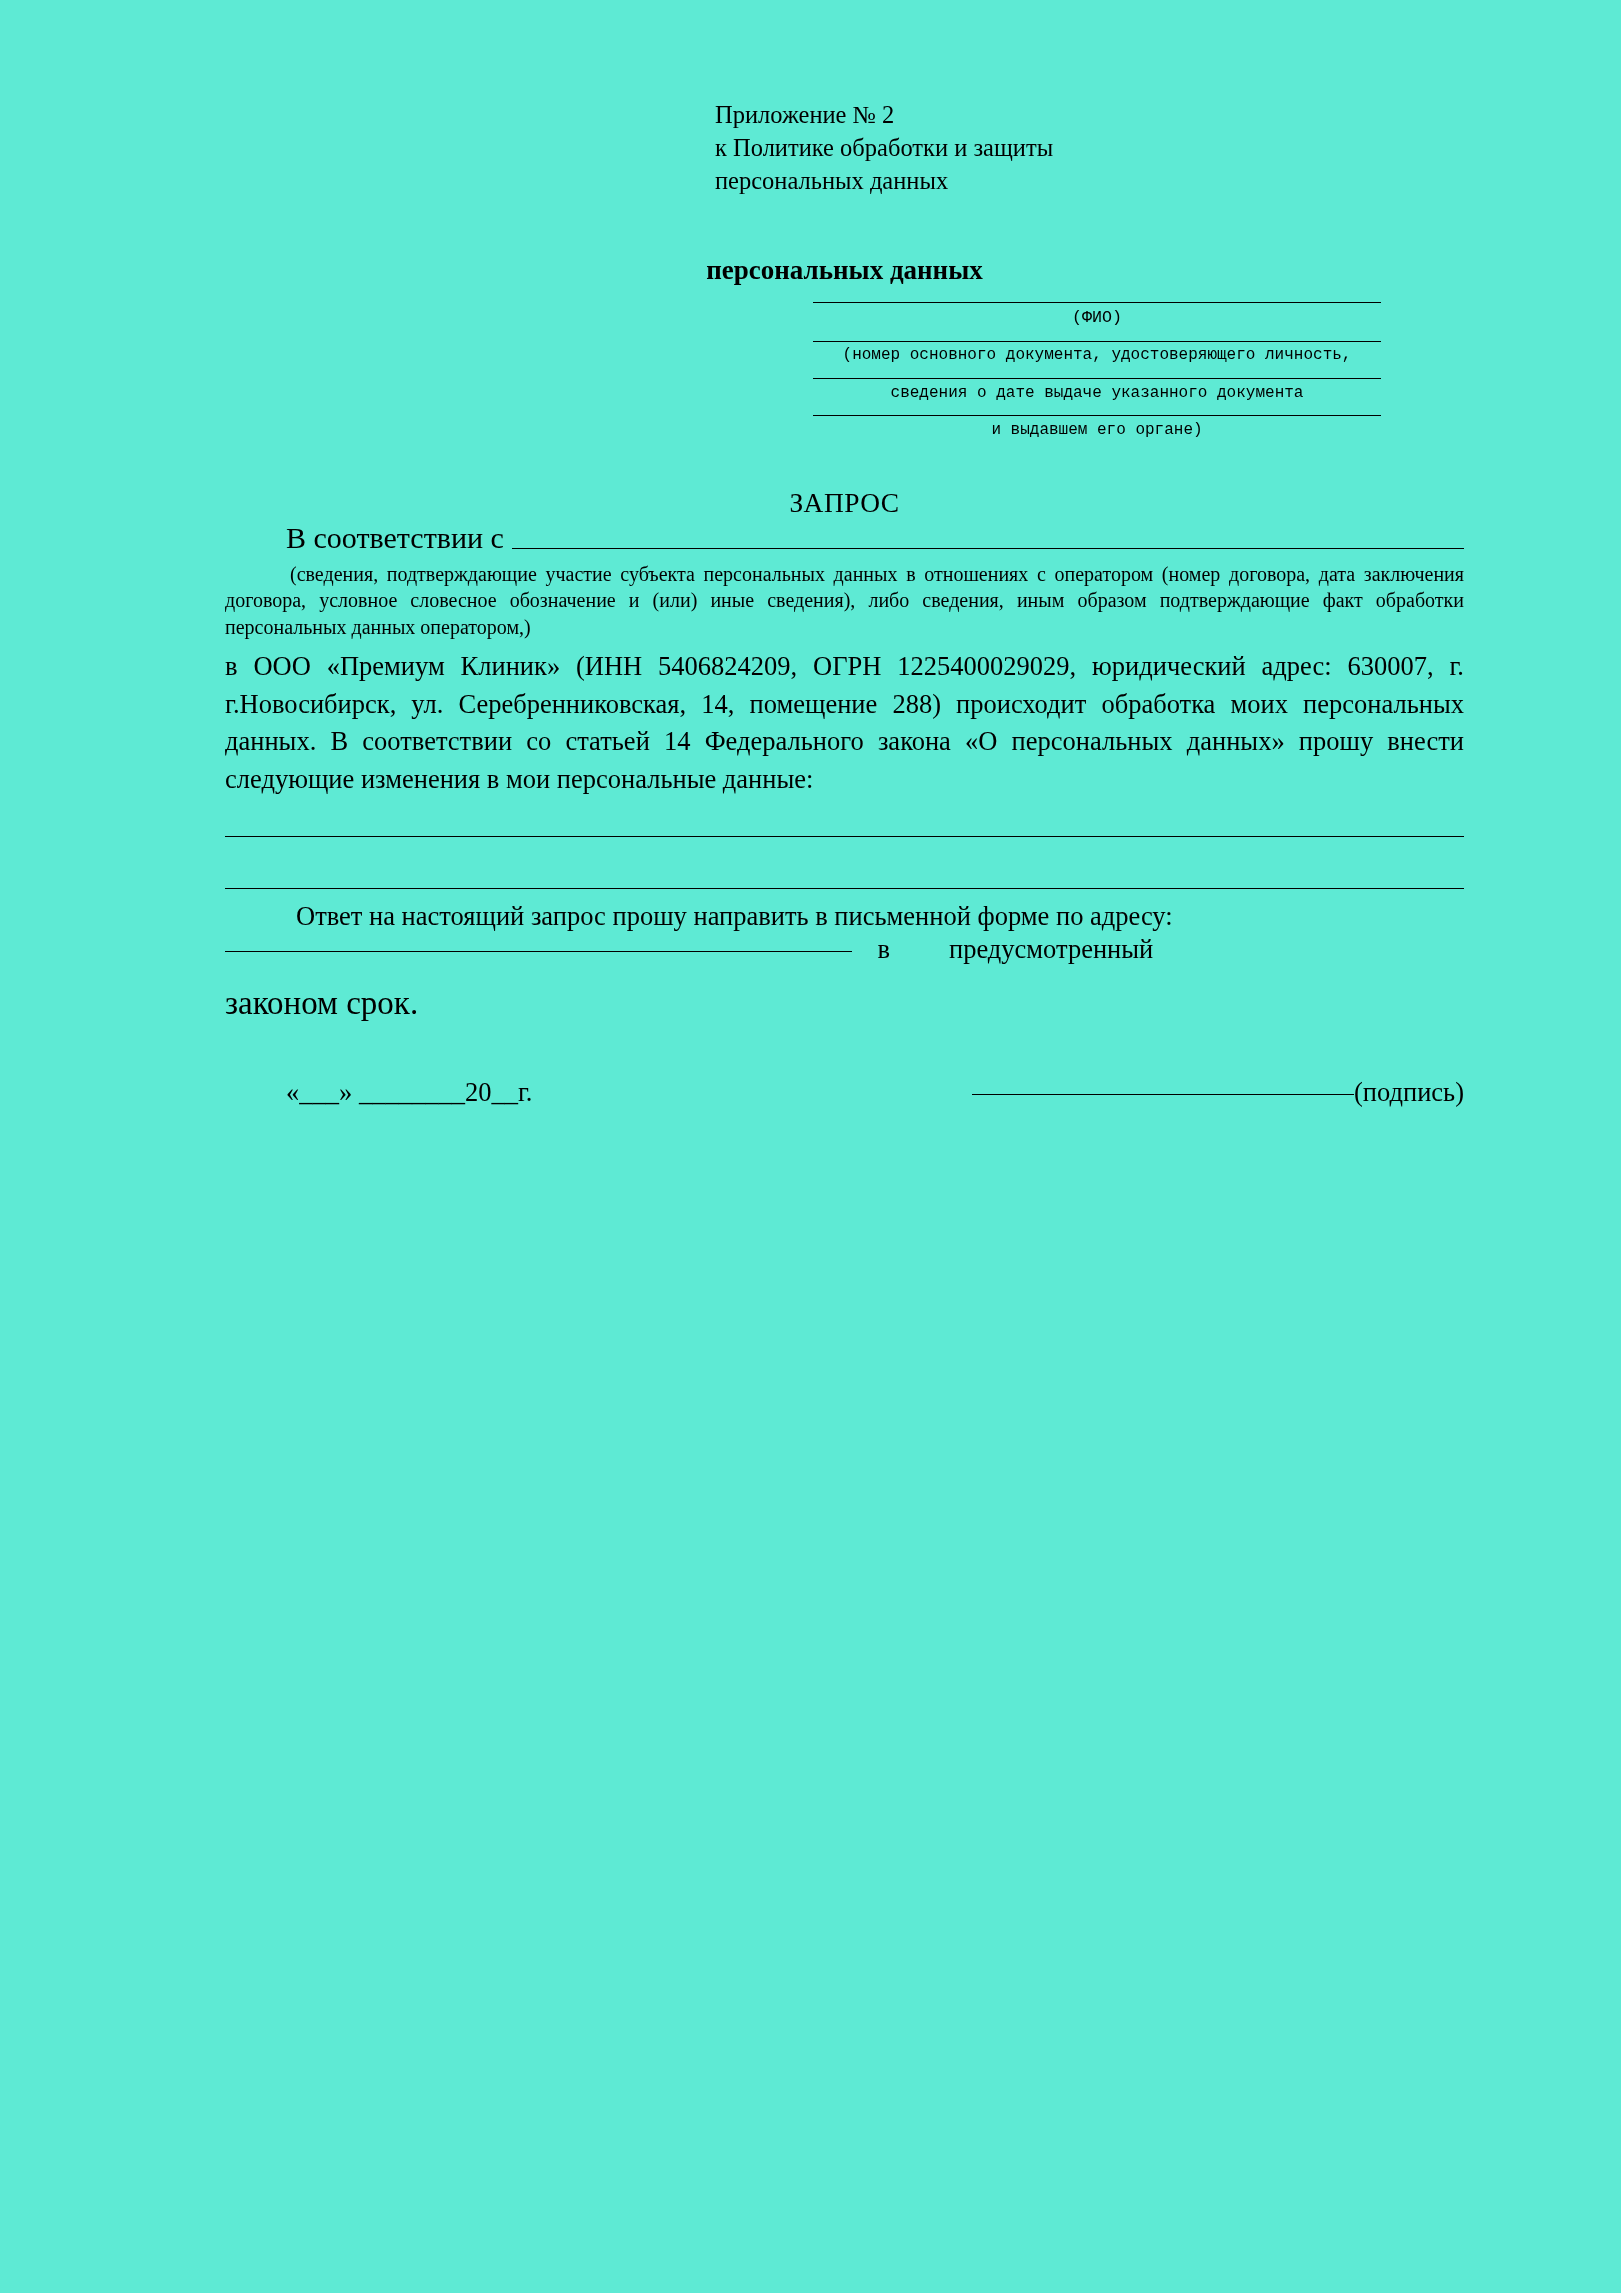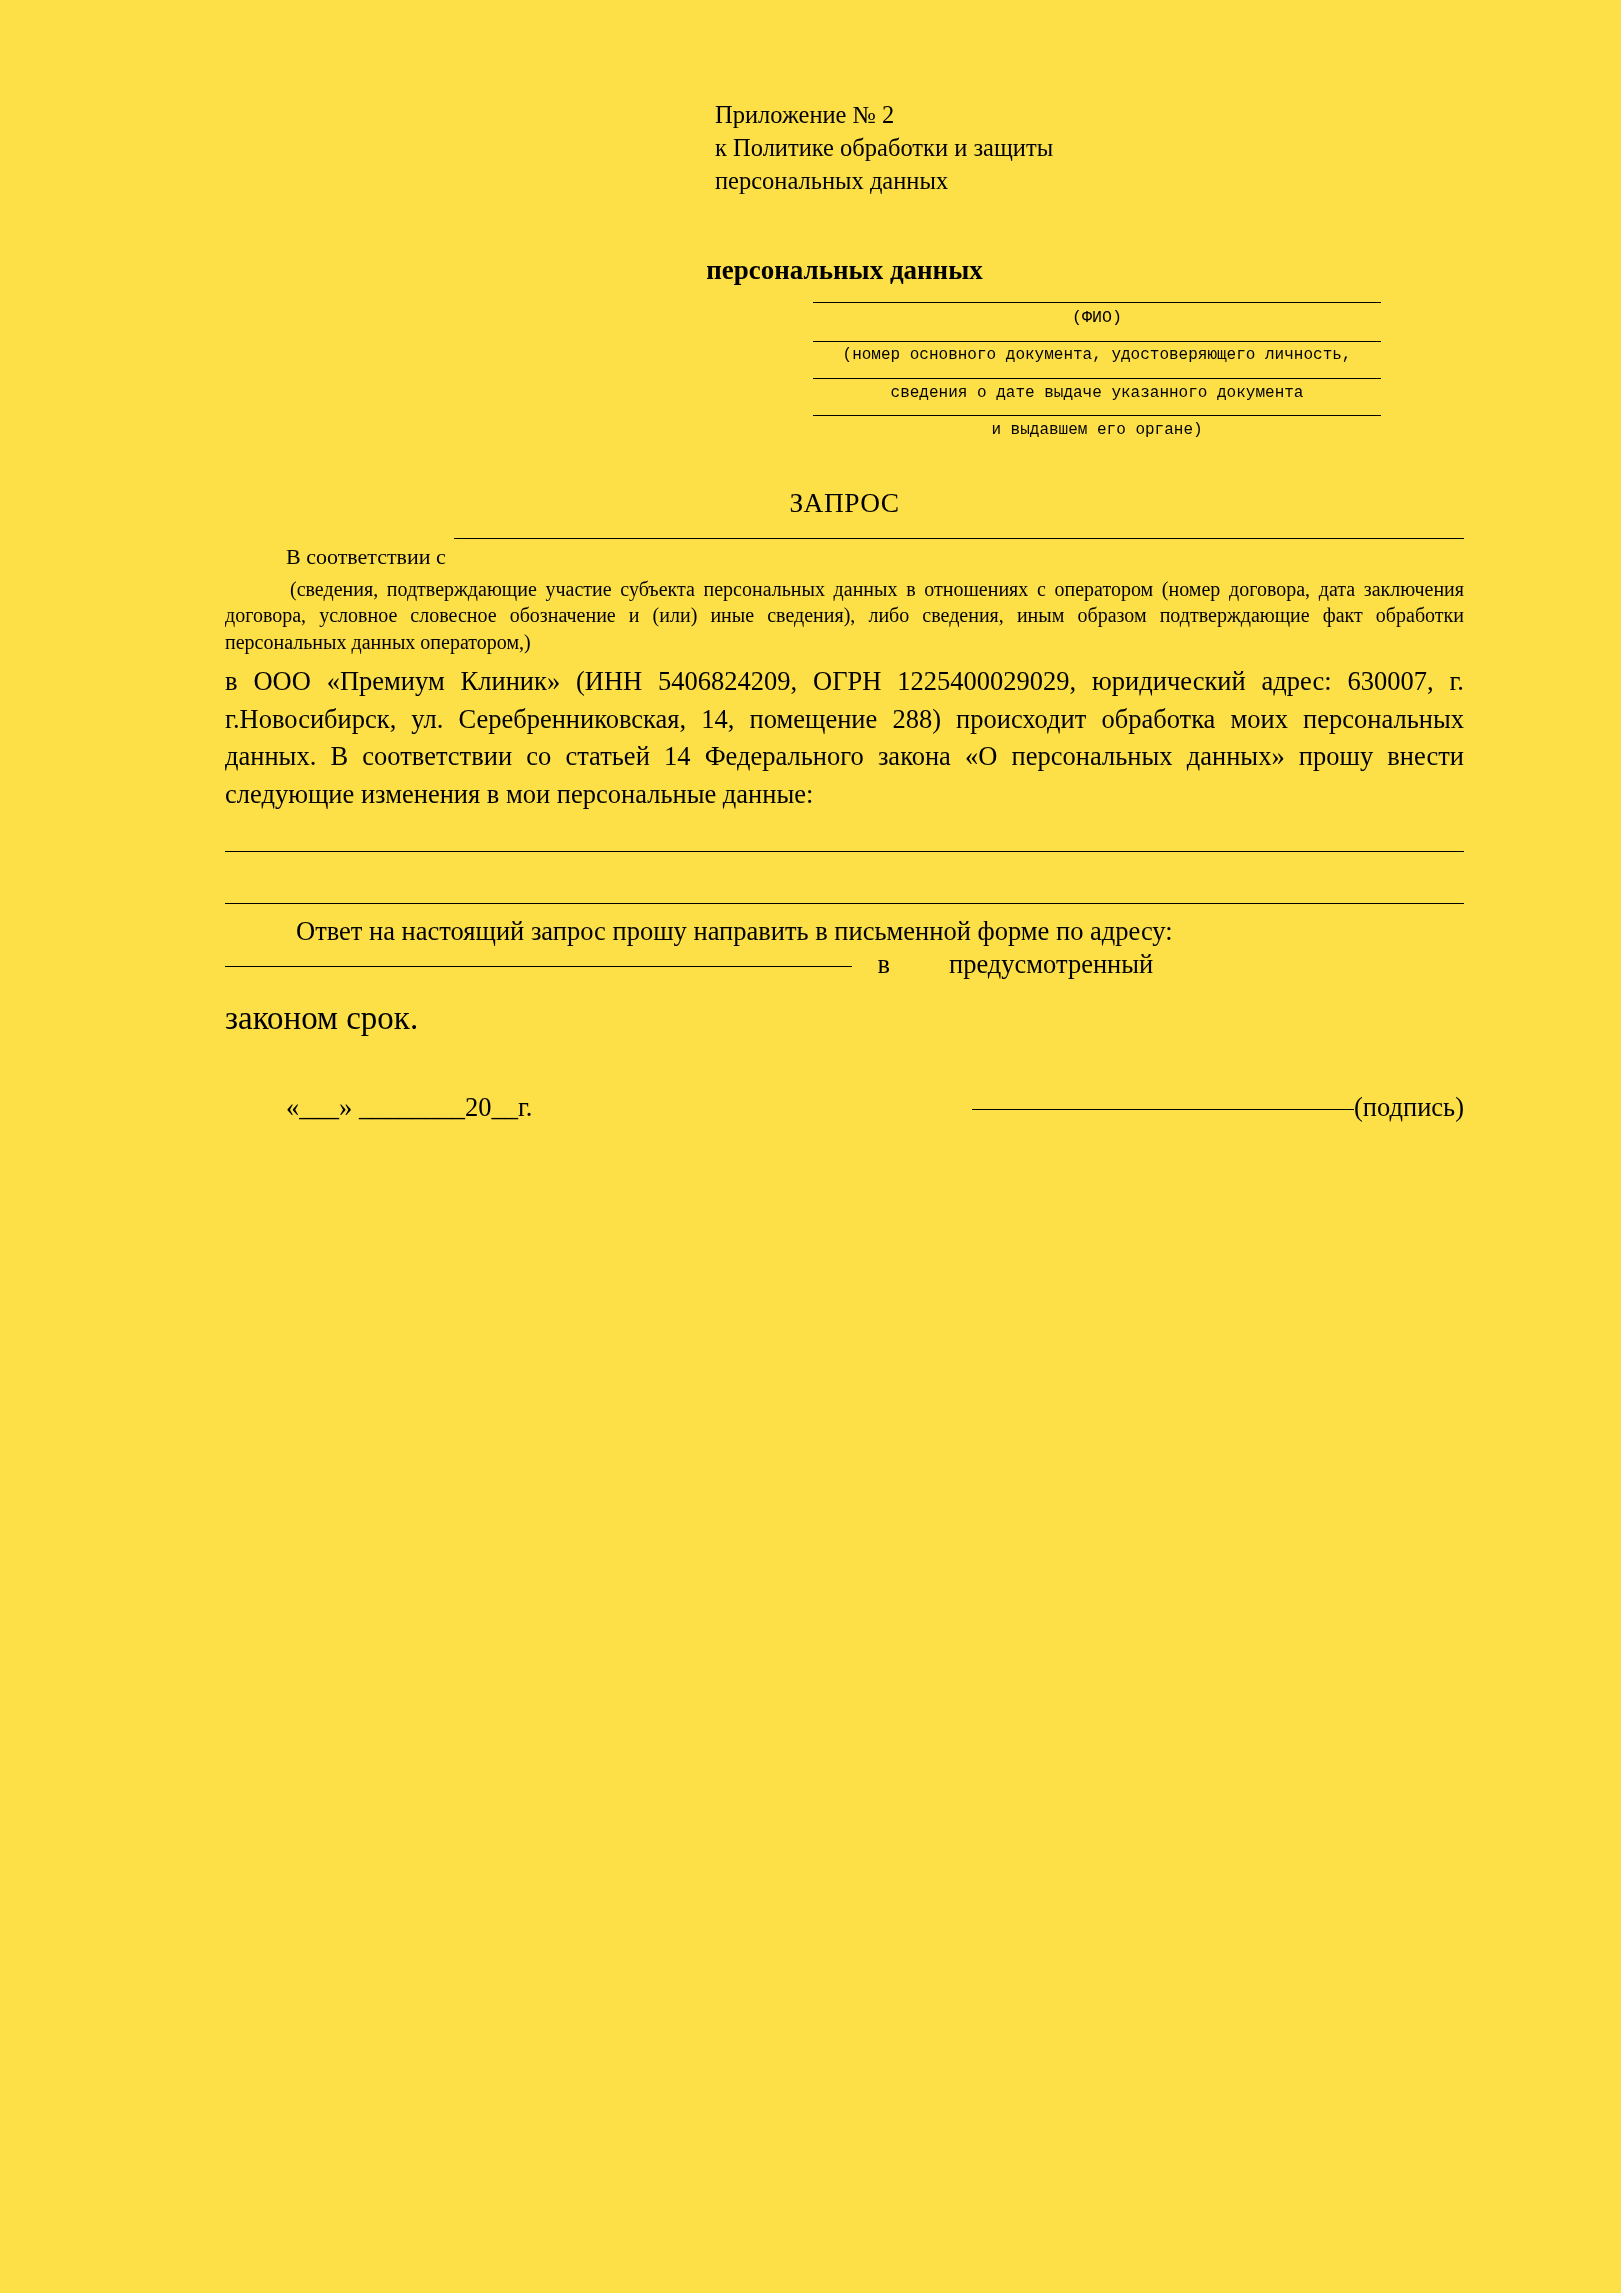--- a/index.html
+++ b/index.html
@@ -8,21 +8,21 @@
     background: #ffffff;
   }
   body {
     font-family: "Liberation Serif", serif;
     color: #000000;
   }
   .page {
     position: relative;
     width: 1621px;
     height: 2294px;
-    background: #fde047;
+    background: #5eead4;
     box-sizing: border-box;
     padding: 98px 157px 0 225px;
     overflow: hidden;
   }
   
   .header-block {
     margin-left: 490px;
     font-size: 24.5px;
     line-height: 1.35;
   }
@@ -71,24 +71,24 @@
     font-size: 16px;
   }
   
   .request-heading {
     text-align: center;
     font-size: 27.4px;
     margin-top: 47px;
     letter-spacing: 0.5px;
   }
   .inline-fill-row {
-    margin-top: 25px;
-    font-size: 22px;
+    margin-top: 2px;
+    font-size: 30px;
     display: flex;
-    align-items: flex-start;
+    align-items: flex-end;
   }
   .inline-fill-row .lead {
     white-space: nowrap;
     padding-left: 61px;
   }
   .inline-fill-row .line-grow {
     flex: 1 1 auto;
     border-bottom: 1.6px solid #000;
     margin-left: 7.8px;
     position: relative;

